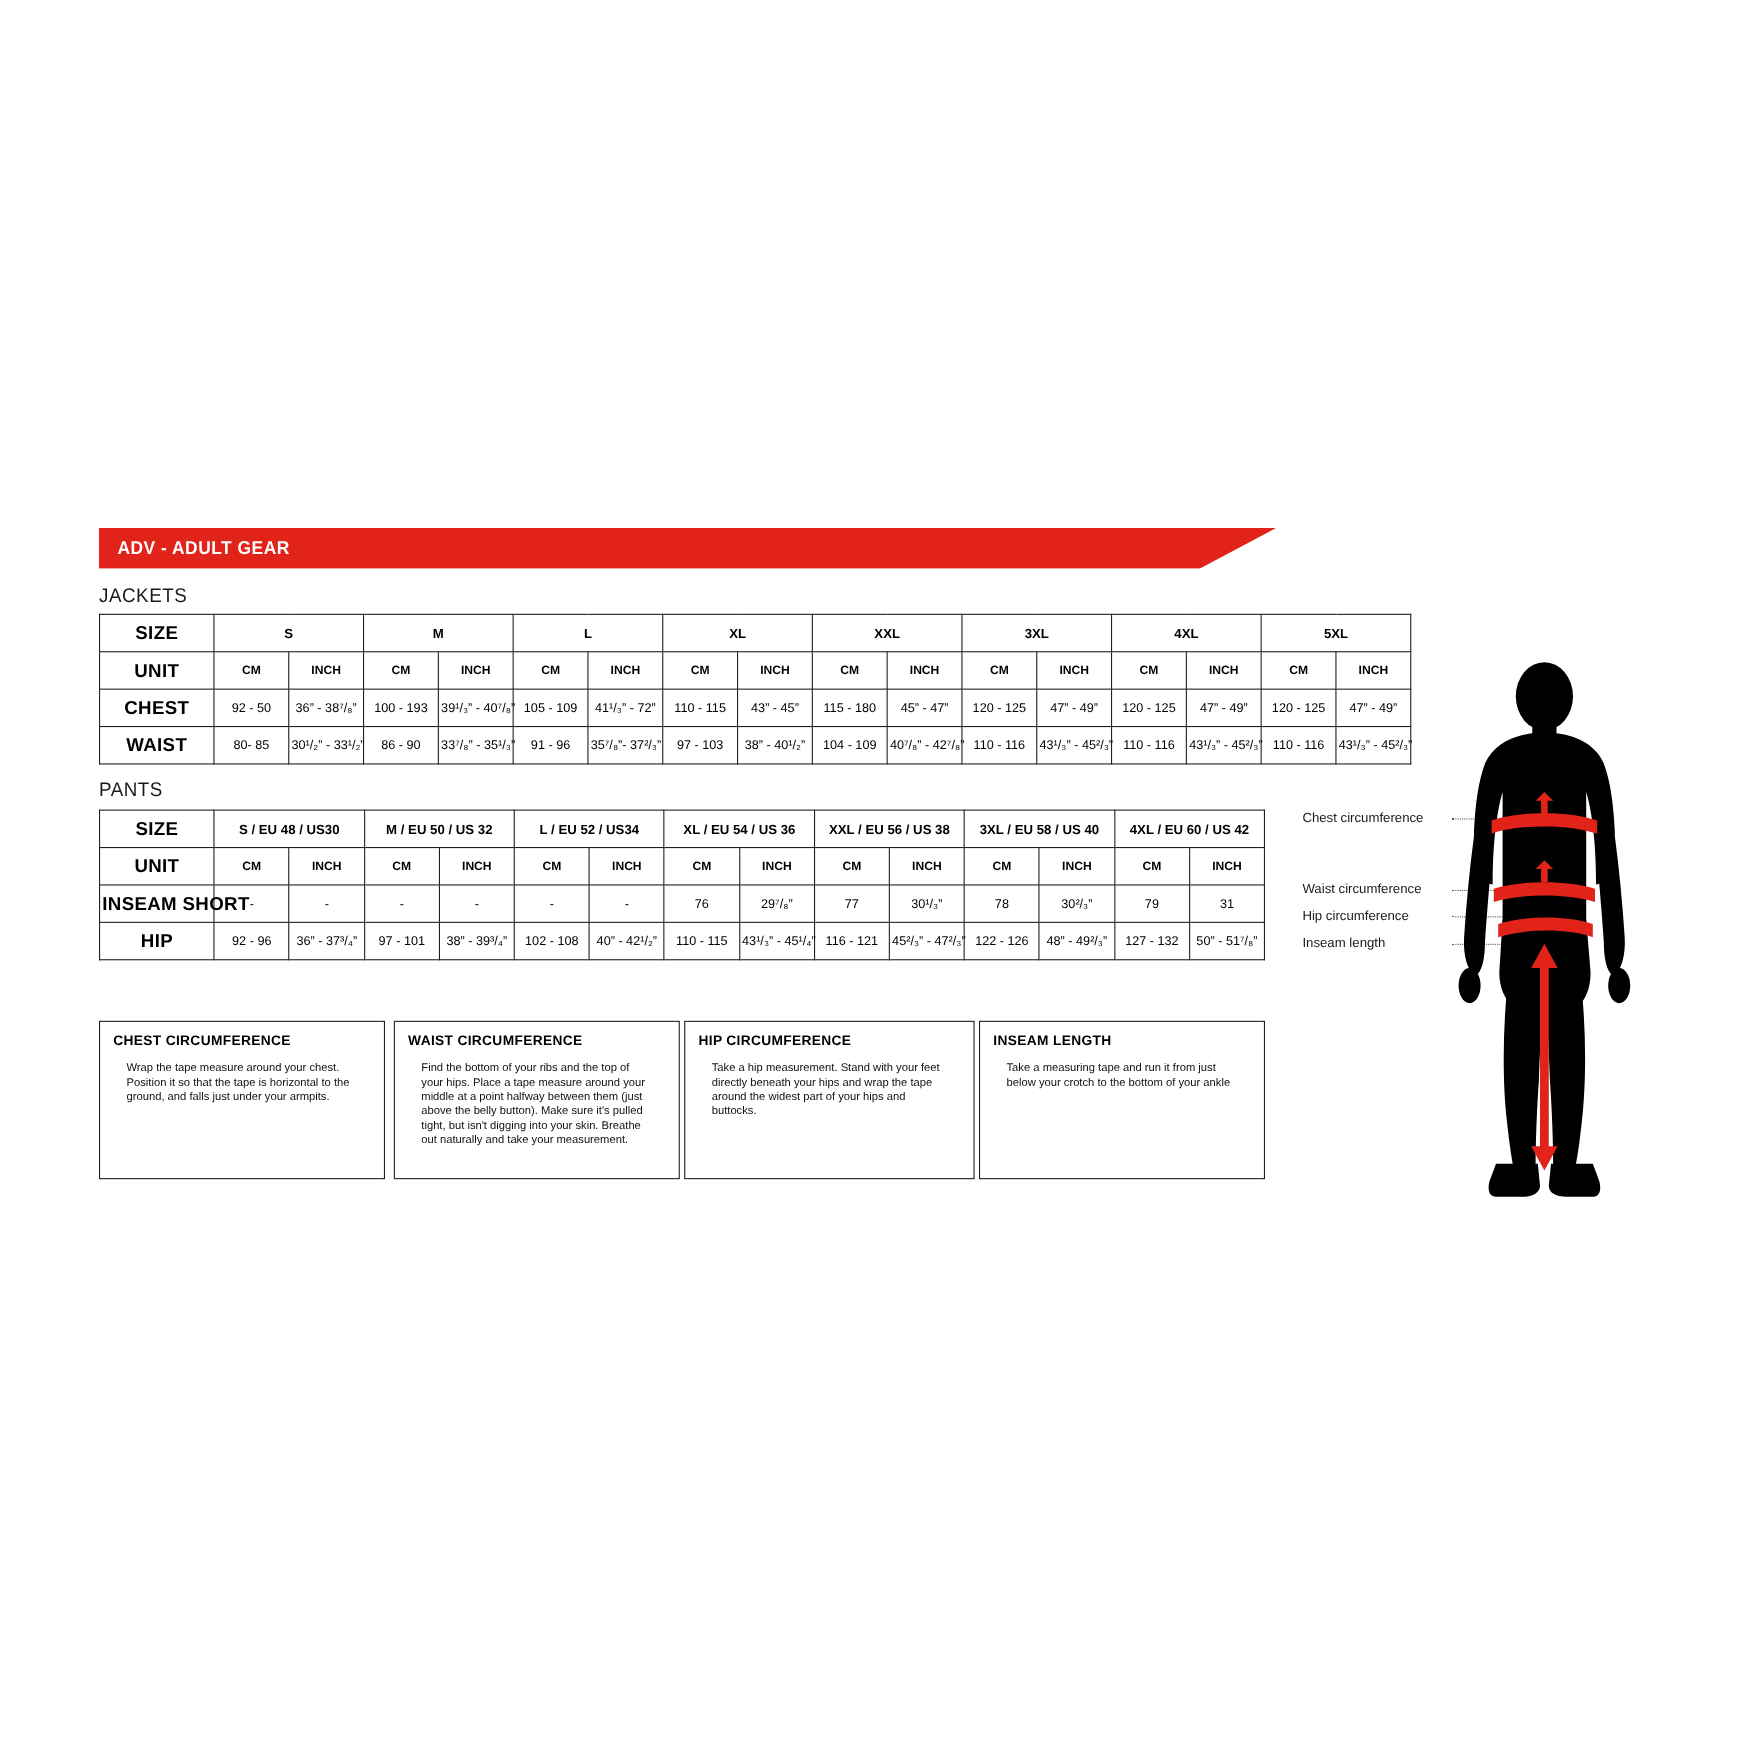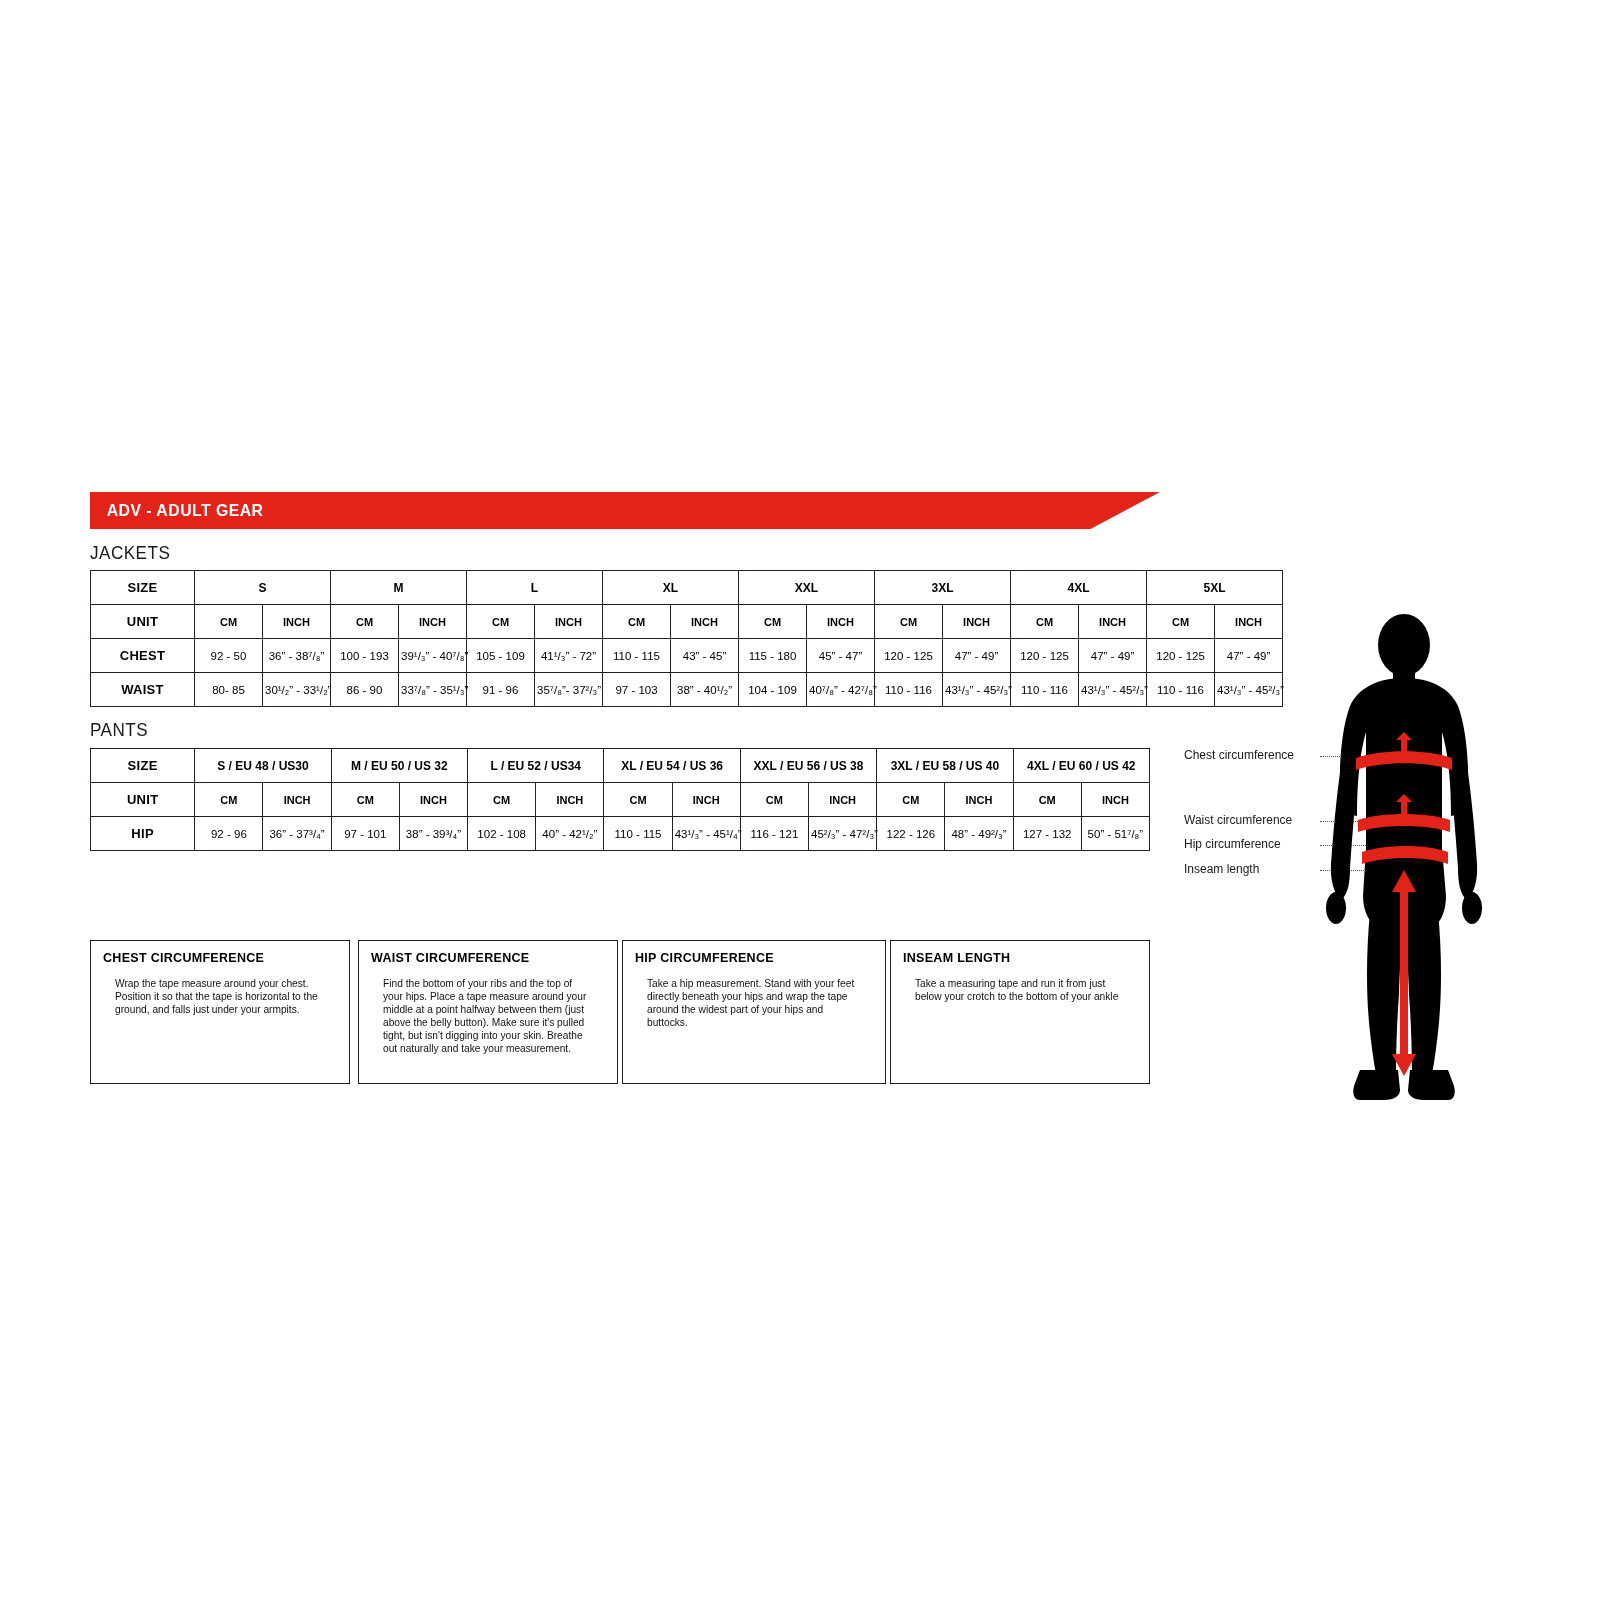--- a/index.html
+++ b/index.html
@@ -11,21 +11,21 @@
     width: 1600px;
     height: 1600px;
     position: relative;
     font-family: "Liberation Sans", sans-serif;
     color: #000;
     overflow: hidden;
   }
 
   #sheet {
     position: absolute;
-    left: 0; top: 12px;
+    left: 0; top: 0;
     width: 1600px;
     height: 1368px;
   }
 
   
   .banner {
     position: absolute;
     left: 90px;
     top: 480px;
     width: 1070px;
@@ -71,21 +71,21 @@
     text-align: center;
     vertical-align: middle;
     font-size: 11.5px;
     height: 33px;
     padding: 0 2px;
     white-space: nowrap;
     font-family: "Liberation Sans", sans-serif;
   }
   table.sizechart td.rowhead {
     font-weight: bold;
-    font-size: 13px;
+    font-size: 17px;
     letter-spacing: 0.3px;
   }
   table.sizechart td.sizehead {
     font-weight: bold;
     font-size: 12px;
   }
   table.sizechart td.unithead {
     font-weight: bold;
     font-size: 11px;
   }
@@ -292,20 +292,37 @@
           <td class="unithead">CM</td>
           <td class="unithead">INCH</td>
           <td class="unithead">CM</td>
           <td class="unithead">INCH</td>
           <td class="unithead">CM</td>
           <td class="unithead">INCH</td>
           <td class="unithead">CM</td>
           <td class="unithead">INCH</td>
         </tr>
         <tr>
+          <td class="rowhead">INSEAM SHORT</td>
+          <td>-</td>
+          <td>-</td>
+          <td>-</td>
+          <td>-</td>
+          <td>-</td>
+          <td>-</td>
+          <td>76</td>
+          <td>29⁷/₈”</td>
+          <td>77</td>
+          <td>30¹/₃”</td>
+          <td>78</td>
+          <td>30²/₃”</td>
+          <td>79</td>
+          <td>31</td>
+        </tr>
+        <tr>
           <td class="rowhead">HIP</td>
           <td>92 - 96</td>
           <td>36” - 37³/₄”</td>
           <td>97 - 101</td>
           <td>38” - 39³/₄”</td>
           <td>102 - 108</td>
           <td>40” - 42¹/₂”</td>
           <td>110 - 115</td>
           <td>43¹/₃” - 45¹/₄”</td>
           <td>116 - 121</td>

